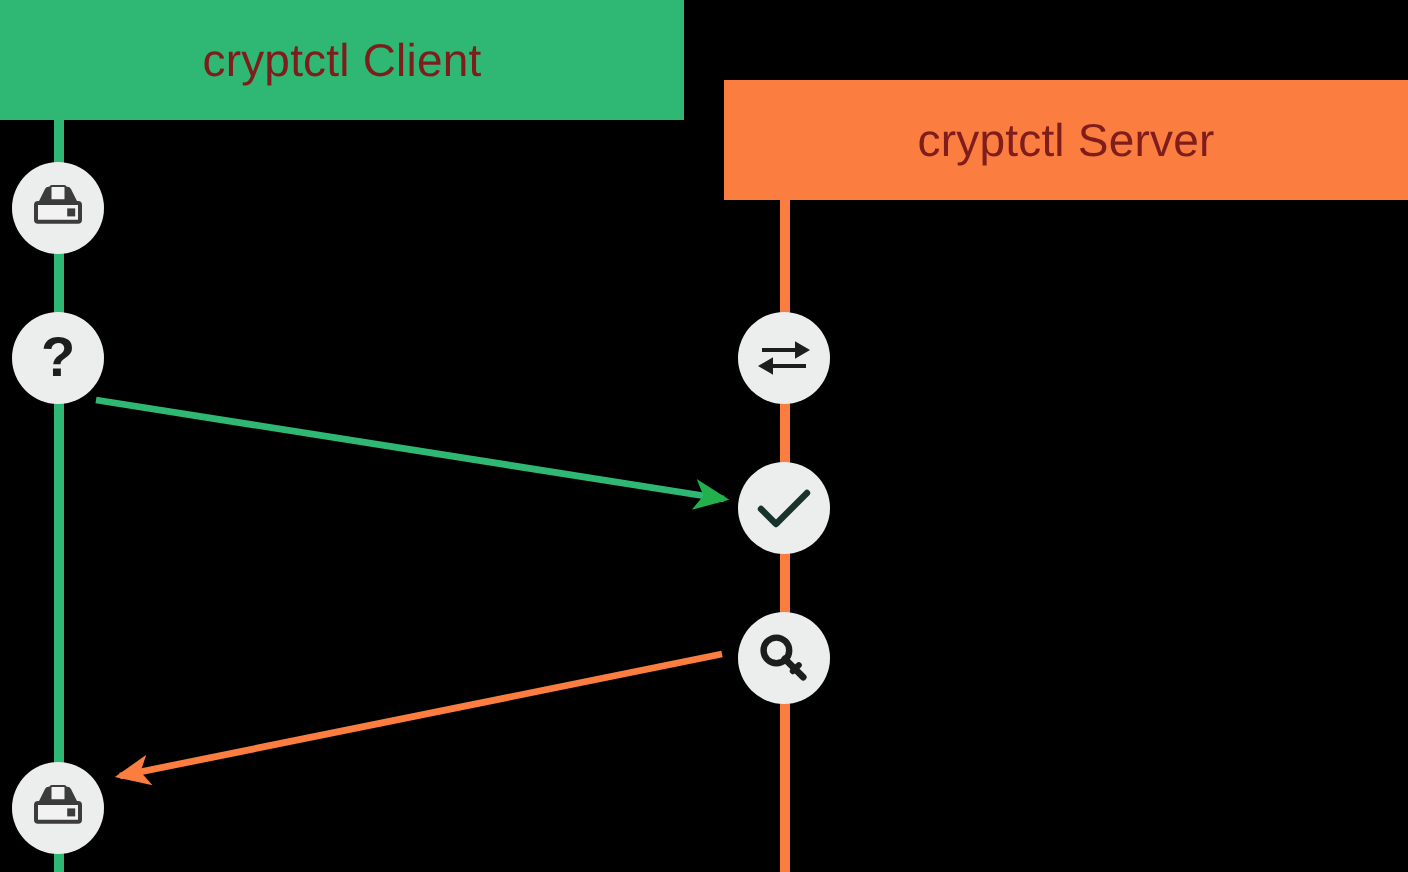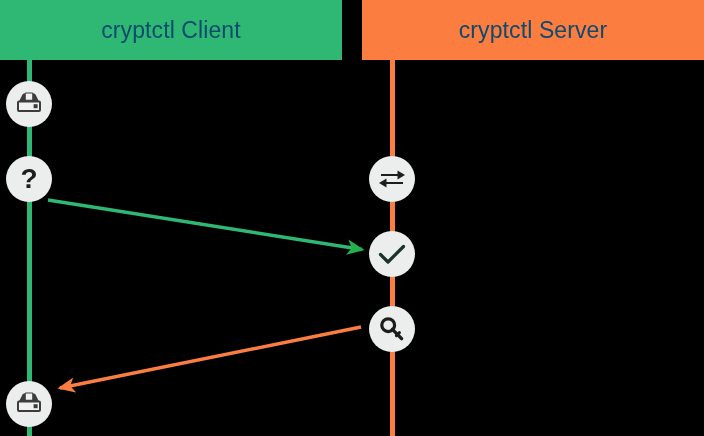--- a/index.html
+++ b/index.html
@@ -26,34 +26,35 @@
     top: 0;
     height: 60px;
     display: flex;
     align-items: center;
     justify-content: center;
     box-sizing: border-box;
   }
   .participant-header .participant-title {
     font-size: 23px;
     font-weight: 400;
-    color: #0c4a6e;
+    color: #7f1d1d;
     letter-spacing: 0.1px;
     line-height: 1;
     white-space: nowrap;
   }
   #header-client {
     left: 0px;
     width: 342px;
     background: #2fb873;
   }
   #header-server {
     left: 362px;
     width: 342px;
     background: #fb7d40;
+    margin-top: 40px;
   }
 
   
   .lifeline {
     position: absolute;
     width: 5px;
     top: 60px;
     bottom: 0;
   }
   #lifeline-client {

